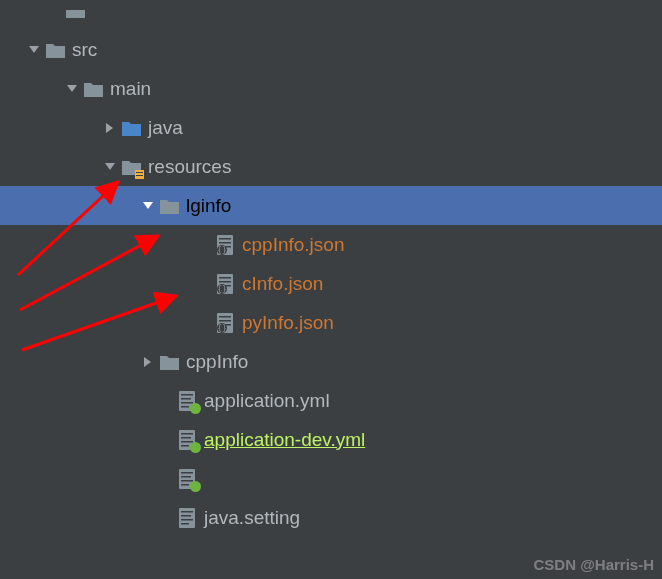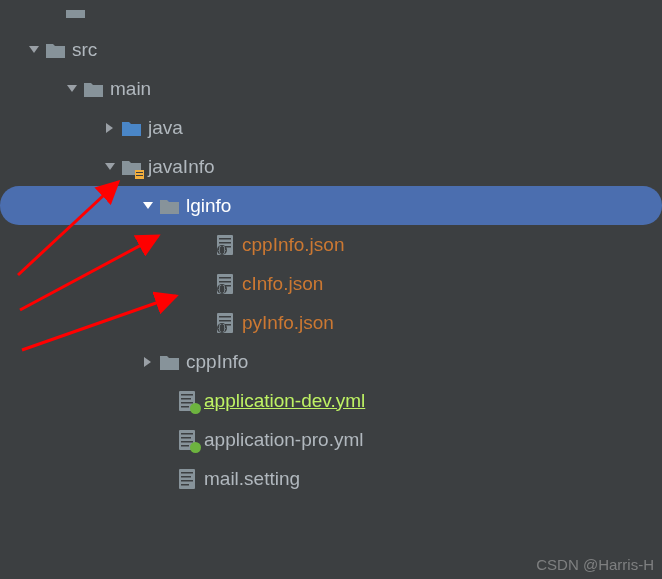--- a/index.html
+++ b/index.html
@@ -19,22 +19,21 @@
   }
   .tree-row {
     display: flex;
     align-items: center;
     height: 39px;
     width: 100%;
     white-space: nowrap;
   }
   .tree-row.selected {
     background: #4b6eaf;
-    color: #ffffff;
-    border-radius: 19px;
+    color: #000000;
   }
   .indent { display: inline-block; flex-shrink: 0; }
   .w24 { width: 24px; }
   .w62 { width: 62px; }
   .w100 { width: 100px; }
   .w138 { width: 138px; }
   .w176 { width: 176px; }
   .w214 { width: 214px; }
   
   .arrow {
@@ -105,20 +104,21 @@
     height: 579px;
     pointer-events: none;
   }
   .watermark {
     position: absolute;
     right: 8px;
     bottom: 6px;
     color: rgba(180,180,180,0.55);
     font-size: 15px;
     pointer-events: none;
+    font-weight: bold;
   }
 </style>
 </head>
 <body>
 
 <svg width="0" height="0" style="position:absolute">
   <defs>
     <g id="chevron">
         <path d="M2 1 L9 6 L2 11 Z" fill="#9aa0a6"></path>
       </g>
@@ -210,21 +210,21 @@
         <svg viewBox="0 0 12 12">
           <use href="#chevron"></use>
         </svg>
       </span>
     <span class="icon" style="position:relative;">
       <svg width="21" height="18" viewBox="0 0 21 18">
           <use href="#folder" class="folder-gray"></use>
         </svg>
       <span class="res-badge"></span>
     </span>
-    <span class="label text-gray">javaInfo</span>
+    <span class="label text-gray">resources</span>
   </div>
 
   <div class="tree-row selected">
     <span class="indent w138"></span>
     <span class="arrow down">
         <svg viewBox="0 0 12 12">
           <path d="M2 1 L9 6 L2 11 Z" fill="#ffffff"></path>
         </svg>
       </span>
     <span class="icon">
@@ -274,20 +274,34 @@
         </svg>
       </span>
     <span class="icon">
         <svg width="21" height="18" viewBox="0 0 21 18">
           <use href="#folder" class="folder-gray"></use>
         </svg>
       </span>
     <span class="label text-gray">cppInfo</span>
   </div>
 
+  <div class="tree-row">
+    <span class="indent w176"></span>
+    <span class="icon" style="position:relative;">
+      <svg width="20" height="22" viewBox="0 0 20 22">
+          <use href="#ymlfile"></use>
+        </svg>
+      <span class="spring-badge">
+          <svg width="11" height="11" viewBox="0 0 11 11">
+            <use href="#spring"></use>
+          </svg>
+        </span>
+    </span>
+    <span class="label text-gray">application.yml</span>
+  </div>
 
   <div class="tree-row">
     <span class="indent w176"></span>
     <span class="icon" style="position:relative;">
       <svg width="20" height="22" viewBox="0 0 20 22">
           <use href="#ymlfile"></use>
         </svg>
       <span class="spring-badge">
           <svg width="11" height="11" viewBox="0 0 11 11">
             <use href="#spring"></use>
@@ -302,31 +316,30 @@
     <span class="icon" style="position:relative;">
       <svg width="20" height="22" viewBox="0 0 20 22">
           <use href="#ymlfile"></use>
         </svg>
       <span class="spring-badge">
           <svg width="11" height="11" viewBox="0 0 11 11">
             <use href="#spring"></use>
           </svg>
         </span>
     </span>
-    <span class="label text-gray">application-pro.yml</span>
   </div>
 
   <div class="tree-row">
     <span class="indent w176"></span>
     <span class="icon">
         <svg width="20" height="22" viewBox="0 0 20 22">
           <use href="#ymlfile"></use>
         </svg>
       </span>
-    <span class="label text-gray">mail.setting</span>
+    <span class="label text-gray">java.setting</span>
   </div>
 
 </div>
 
 <svg class="annotations" viewBox="0 0 662 579">
   <defs>
     <marker id="arrowhead" markerWidth="8" markerHeight="8" refX="7" refY="4" orient="auto">
       <path d="M0 0 L8 4 L0 8 Z" fill="#ff0000"></path>
     </marker>
   </defs>

